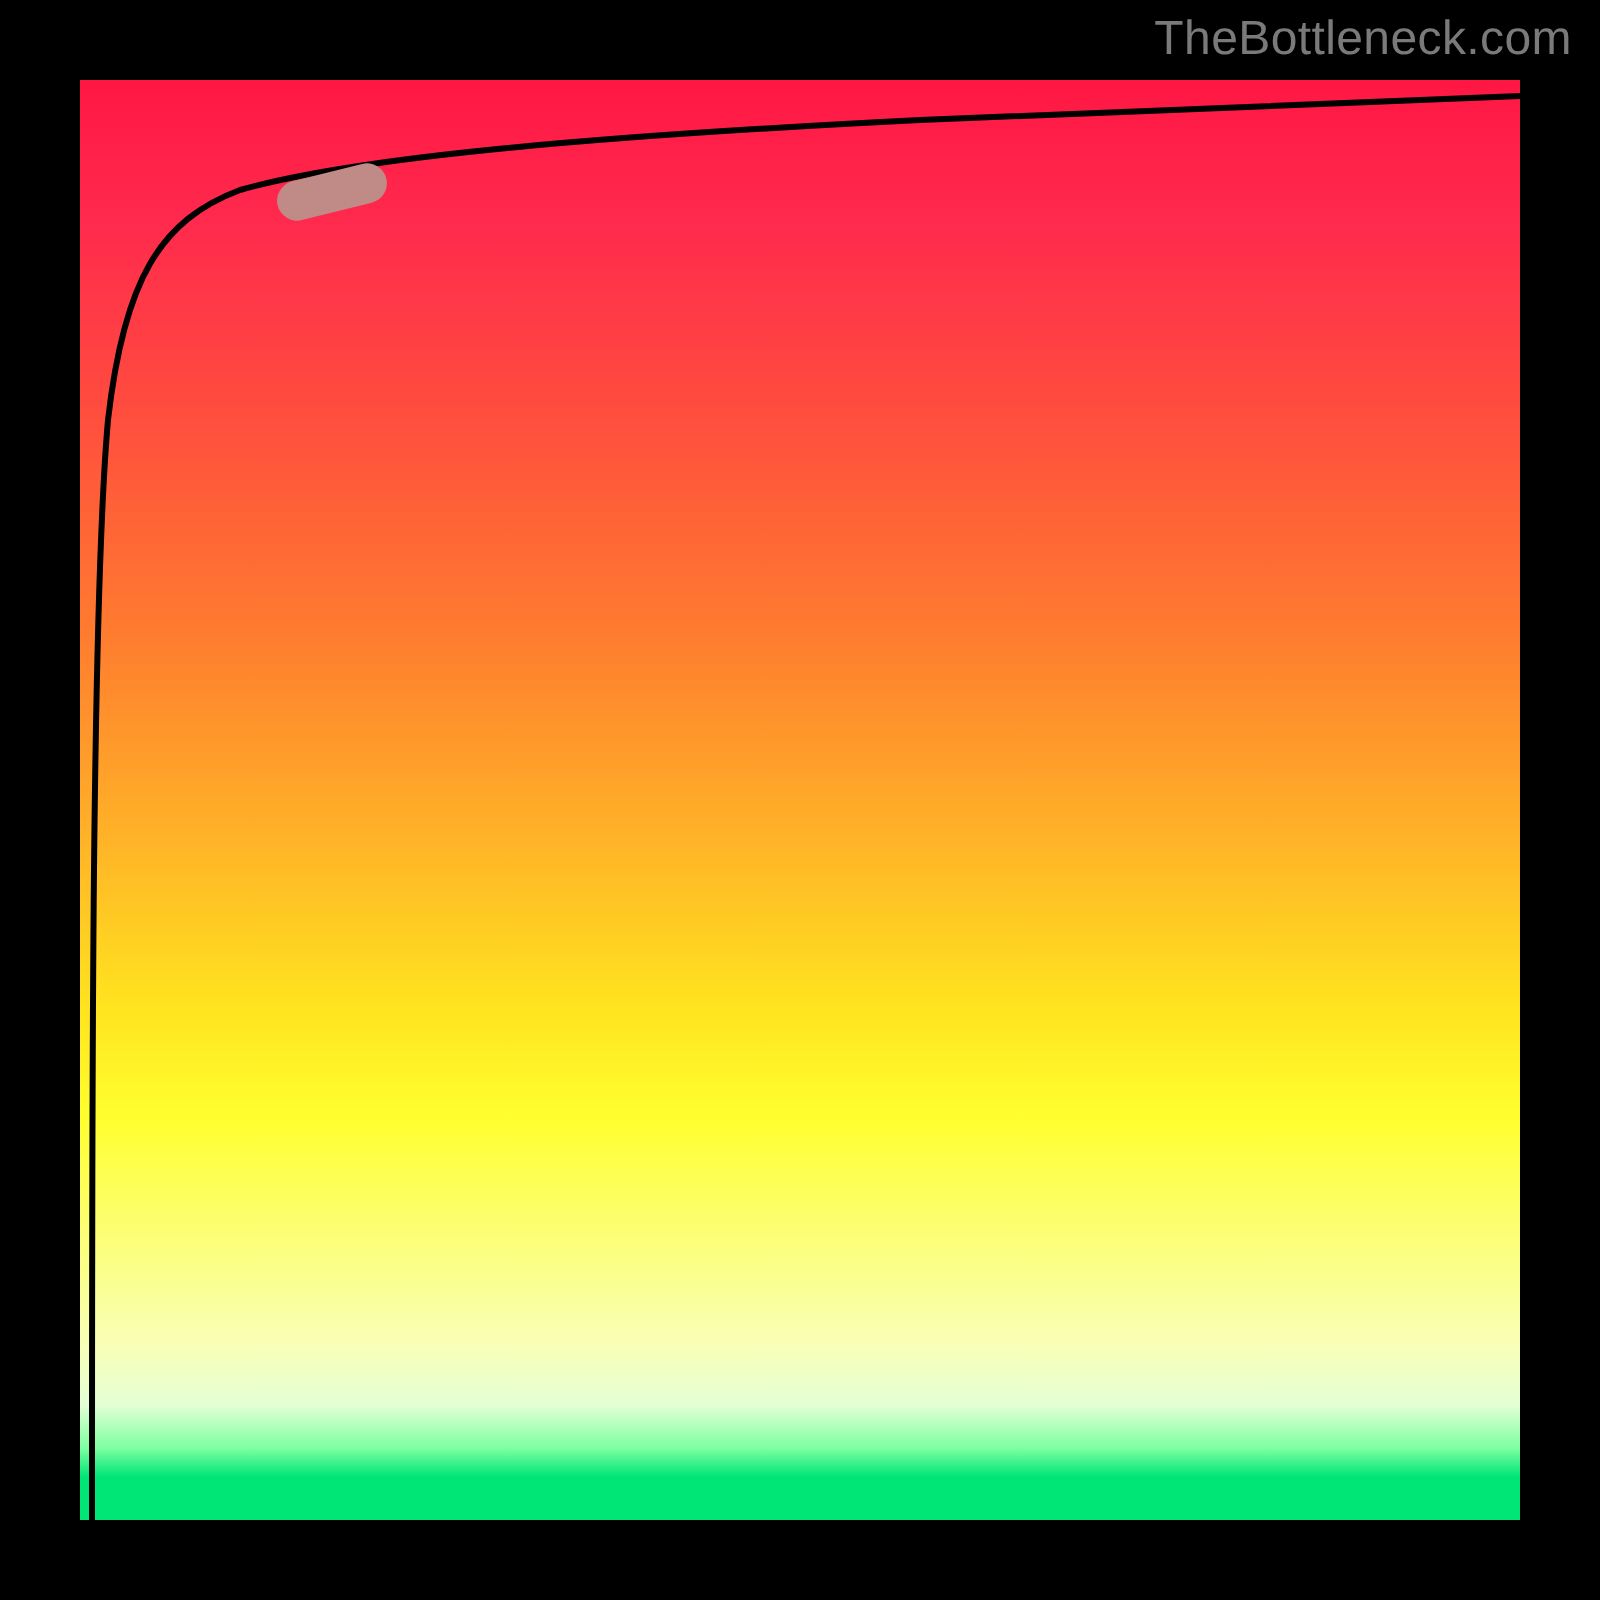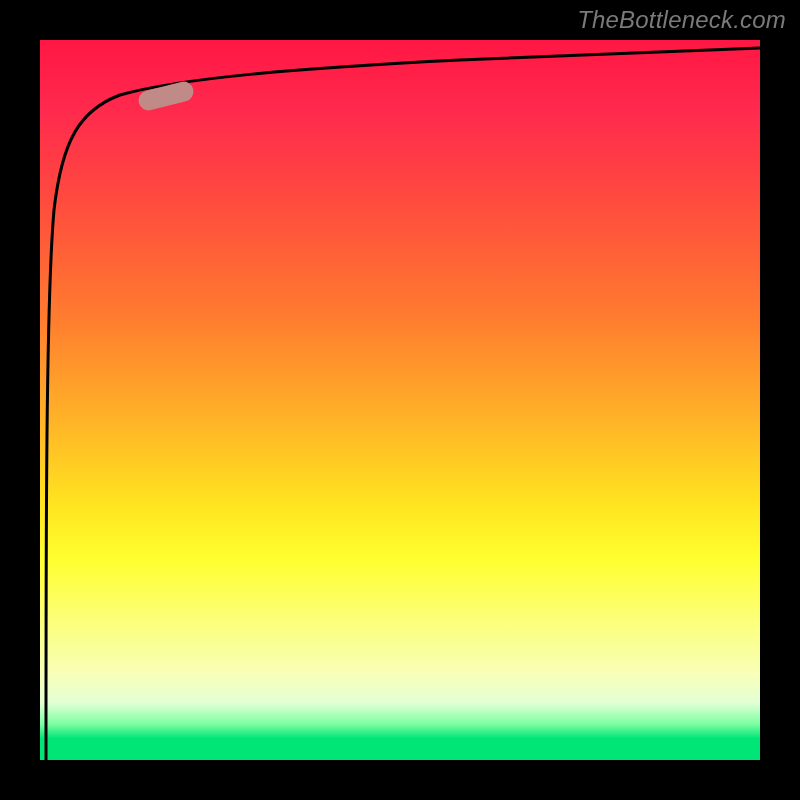--- a/index.html
+++ b/index.html
@@ -9,21 +9,20 @@
     height: 800px;
     background: #000;
     font-family: Arial, Helvetica, sans-serif;
     overflow: hidden;
   }
   .frame {
     position: relative;
     width: 800px;
     height: 800px;
     background: #000;
-    font-style: italic;
   }
   .watermark {
     position: absolute;
     top: 6px;
     right: 14px;
     color: #7a7a7a;
     font-size: 24px;
     font-weight: 400;
     letter-spacing: 0.2px;
     z-index: 10;

